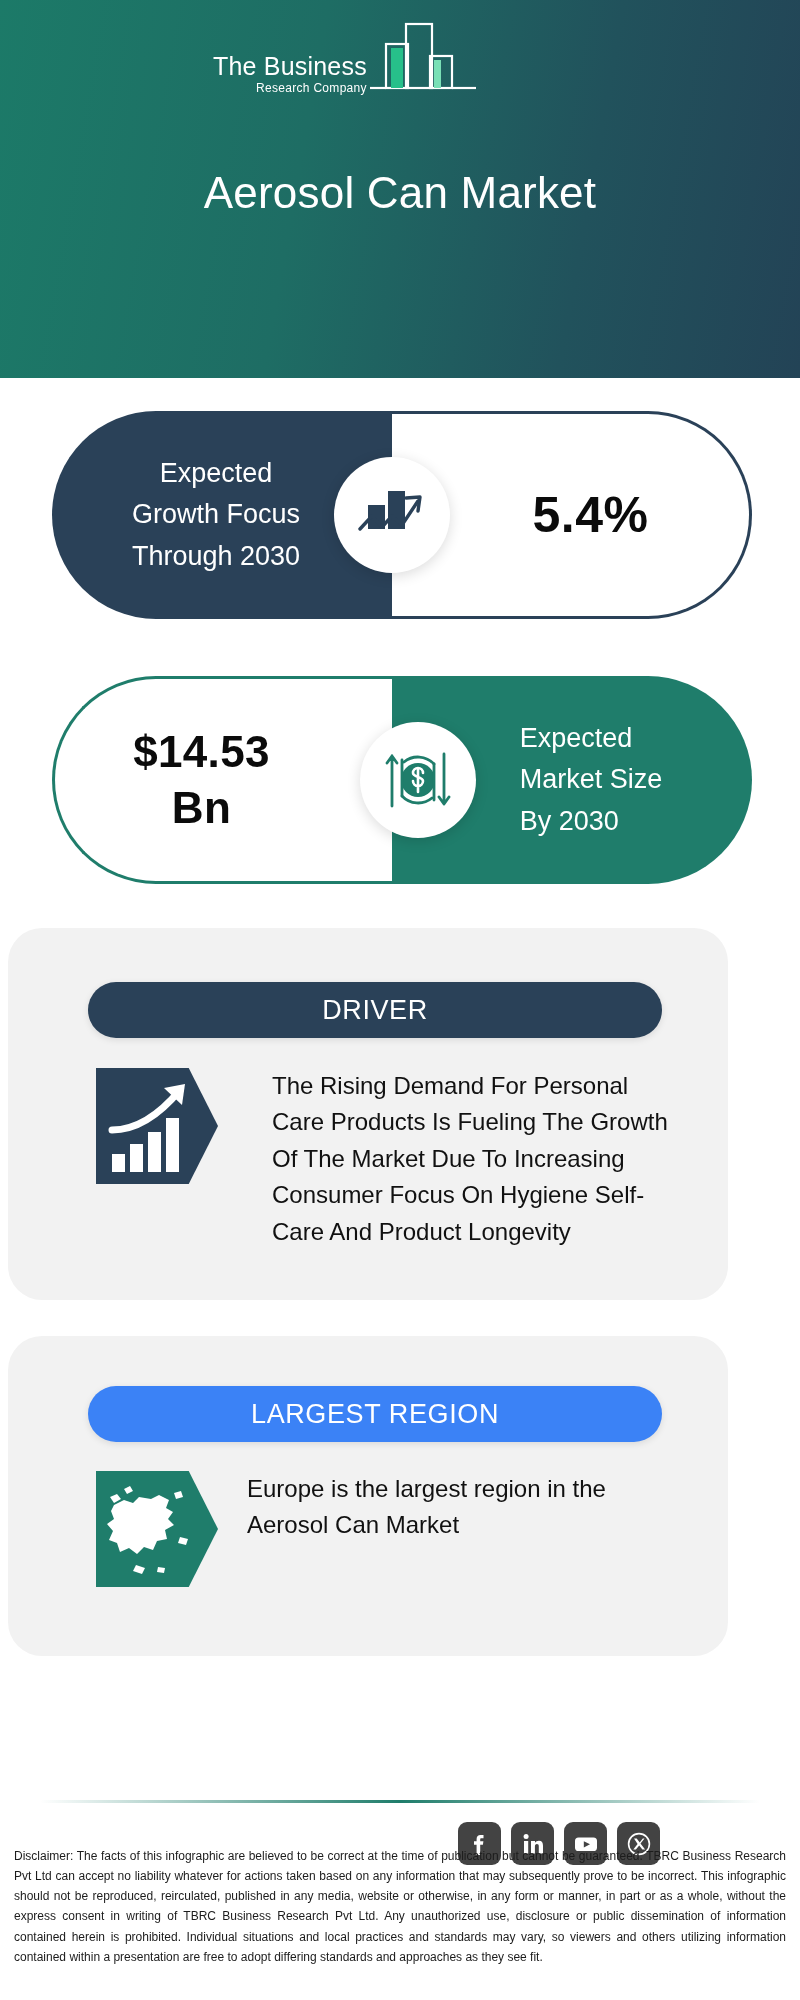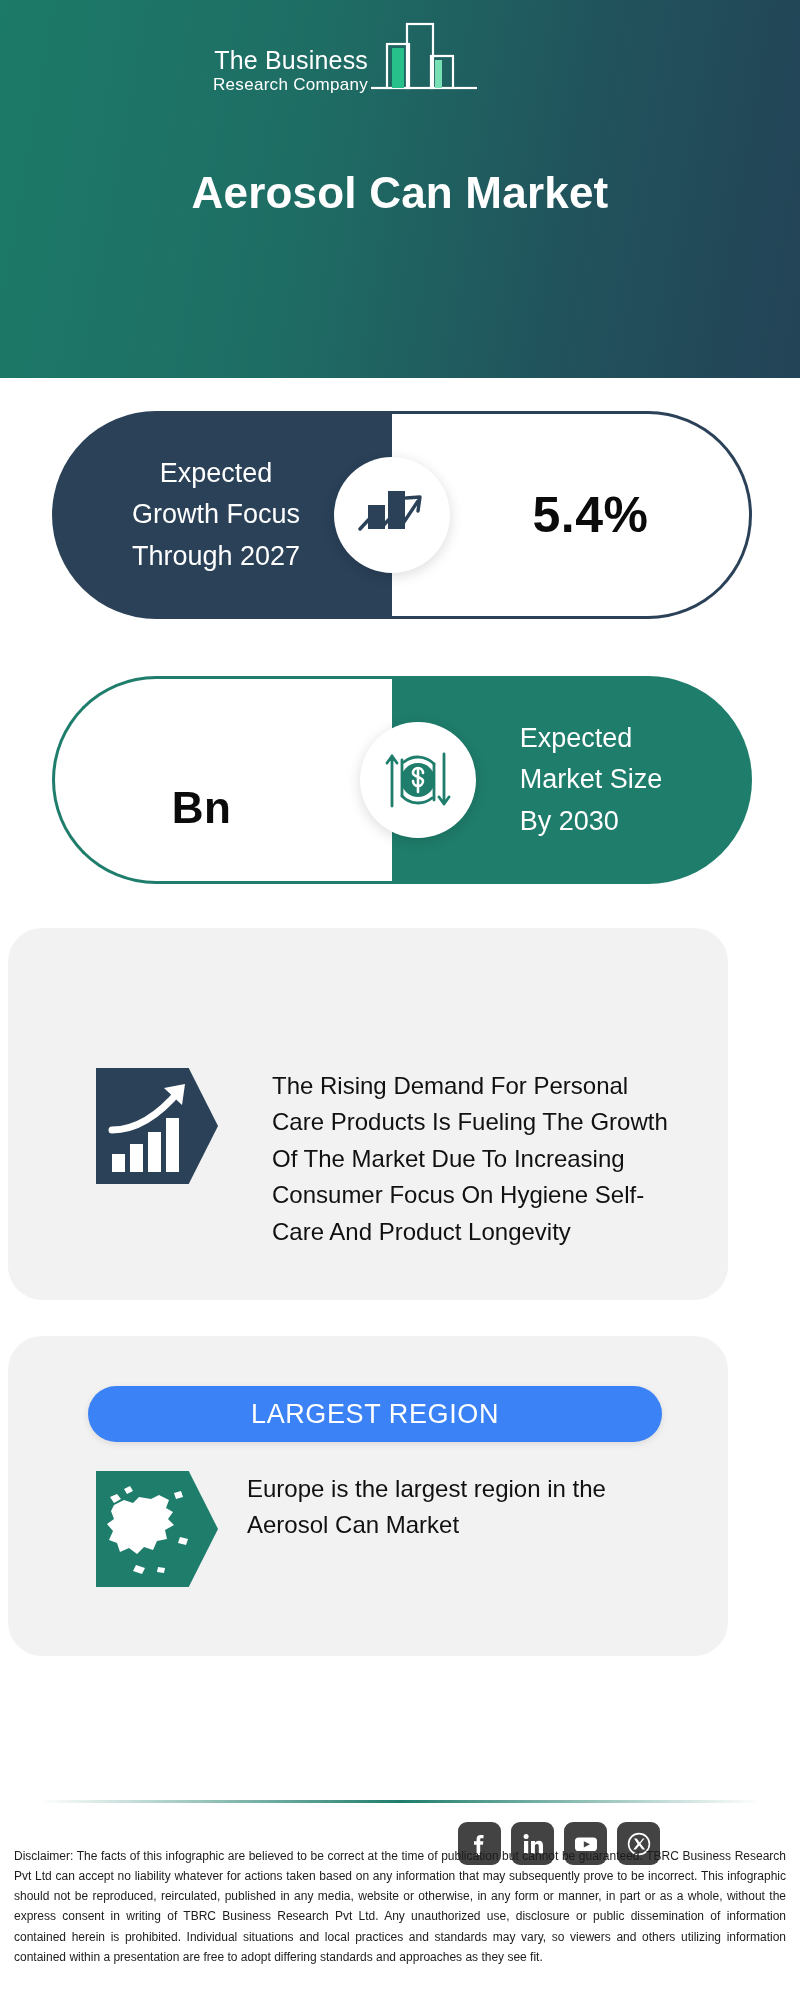--- a/index.html
+++ b/index.html
@@ -19,29 +19,29 @@
   .logo-wrap {
     position: absolute; left: 213px; top: 22px;
     display: flex; align-items: flex-end; gap: 0px;
   }
   .logo-text { display: flex; flex-direction: column; align-items: flex-end; padding-bottom: 4px; }
   .logo-line1 {
     color: #ffffff; font-size: 25px; letter-spacing: .2px;
     font-weight: 300; line-height: 1.05; white-space: nowrap;
   }
   .logo-line2 {
-    color: #ffffff; font-size: 17px; letter-spacing: .3px;
+    color: #ffffff; font-size: 12px; letter-spacing: .3px;
     font-weight: 300; line-height: 1.2; white-space: nowrap; margin-top: 1px;
   }
   .logo-mark { margin-left: 1px; margin-bottom: 1px; }
 
   .header-title {
     position: absolute; left: 0; top: 168px; width: 800px;
     text-align: center; color: #ffffff;
-    font-size: 44px; font-weight: 700; letter-spacing: .2px;
+    font-size: 44px; font-weight: 400; letter-spacing: .2px;
   }
 
   
   .stat1 {
     position: absolute; left: 52px; top: 411px; width: 700px; height: 208px;
   }
   .stat1-left {
     position: absolute; left: 0; top: 0; width: 340px; height: 208px;
     background: #2a4158;
     border-radius: 104px 0 0 104px;
@@ -182,41 +182,41 @@
     </div>
 
     <div class="header-title">Aerosol Can Market</div>
   </div>
 
   <div class="stat1">
     <div class="stat1-left">
       <div class="lbl">
         <span>Expected</span><br>
         <span>Growth Focus</span><br>
-        <span>Through 2027</span>
+        <span>Through 2030</span>
       </div>
     </div>
     <div class="stat1-right">
       <div class="stat1-value">5.4%</div>
     </div>
     <div class="icon-circle stat1-icon">
       <svg width="72" height="64" viewBox="0 0 72 64">
         <rect x="12" y="22" width="17" height="24" fill="#2a4158"></rect>
         <rect x="32" y="28" width="17" height="18" fill="#2a4158"></rect>
         <rect x="32" y="8" width="17" height="38" fill="#2a4158"></rect>
         <path d="M4 46 L16 33 L26 44 L36 33 L46 42 L62 18" stroke="#2a4158" stroke-width="3.4" fill="none" stroke-linejoin="round" stroke-linecap="round"></path>
         <path d="M50 15 L64 14 L62 28" stroke="#2a4158" stroke-width="3.4" fill="none" stroke-linejoin="round" stroke-linecap="round"></path>
       </svg>
     </div>
   </div>
 
   <div class="stat2">
     <div class="stat2-left">
       <div class="stat2-value">
-        <br>
+        <span>$14.53</span><br>
         <span>Bn</span>
       </div>
     </div>
     <div class="stat2-right">
       <div class="lbl">
         <span>Expected</span><br>
         <span>Market Size</span><br>
         <span>By 2030</span>
       </div>
     </div>
@@ -228,20 +228,23 @@
         <path d="M52 54 a22 22 0 0 1 -30 -2" stroke="#1f7d6b" stroke-width="2.8" fill="none" stroke-linecap="round"></path>
         <path d="M12 62 V12 M12 12 L7 19 M12 12 L17 19" stroke="#1f7d6b" stroke-width="2.8" fill="none" stroke-linecap="round" stroke-linejoin="round"></path>
         <path d="M22 52 V16" stroke="#1f7d6b" stroke-width="2.8" fill="none" stroke-linecap="round"></path>
         <path d="M64 10 V60 M64 60 L59 53 M64 60 L69 53" stroke="#1f7d6b" stroke-width="2.8" fill="none" stroke-linecap="round" stroke-linejoin="round"></path>
         <path d="M54 20 V56" stroke="#1f7d6b" stroke-width="2.8" fill="none" stroke-linecap="round"></path>
       </svg>
     </div>
   </div>
 
   <div class="panel" id="panel-driver">
+    <div class="pill" id="pill-driver">
+      <span class="pill-label">DRIVER</span>
+    </div>
     <div class="panel-body" id="body-driver">
       <div class="arrow-box">
         <div class="arrow-shape arrow-driver"></div>
         <svg width="122" height="116" viewBox="0 0 122 116">
           <rect x="16" y="86" width="13" height="18" fill="#ffffff"></rect>
           <rect x="34" y="76" width="13" height="28" fill="#ffffff"></rect>
           <rect x="52" y="64" width="13" height="40" fill="#ffffff"></rect>
           <rect x="70" y="50" width="13" height="54" fill="#ffffff"></rect>
           <path d="M16 62 C 42 62, 64 46, 84 22" stroke="#ffffff" stroke-width="7" fill="none" stroke-linecap="round"></path>
           <path d="M68 20 L89 16 L86 37 Z" fill="#ffffff"></path>

